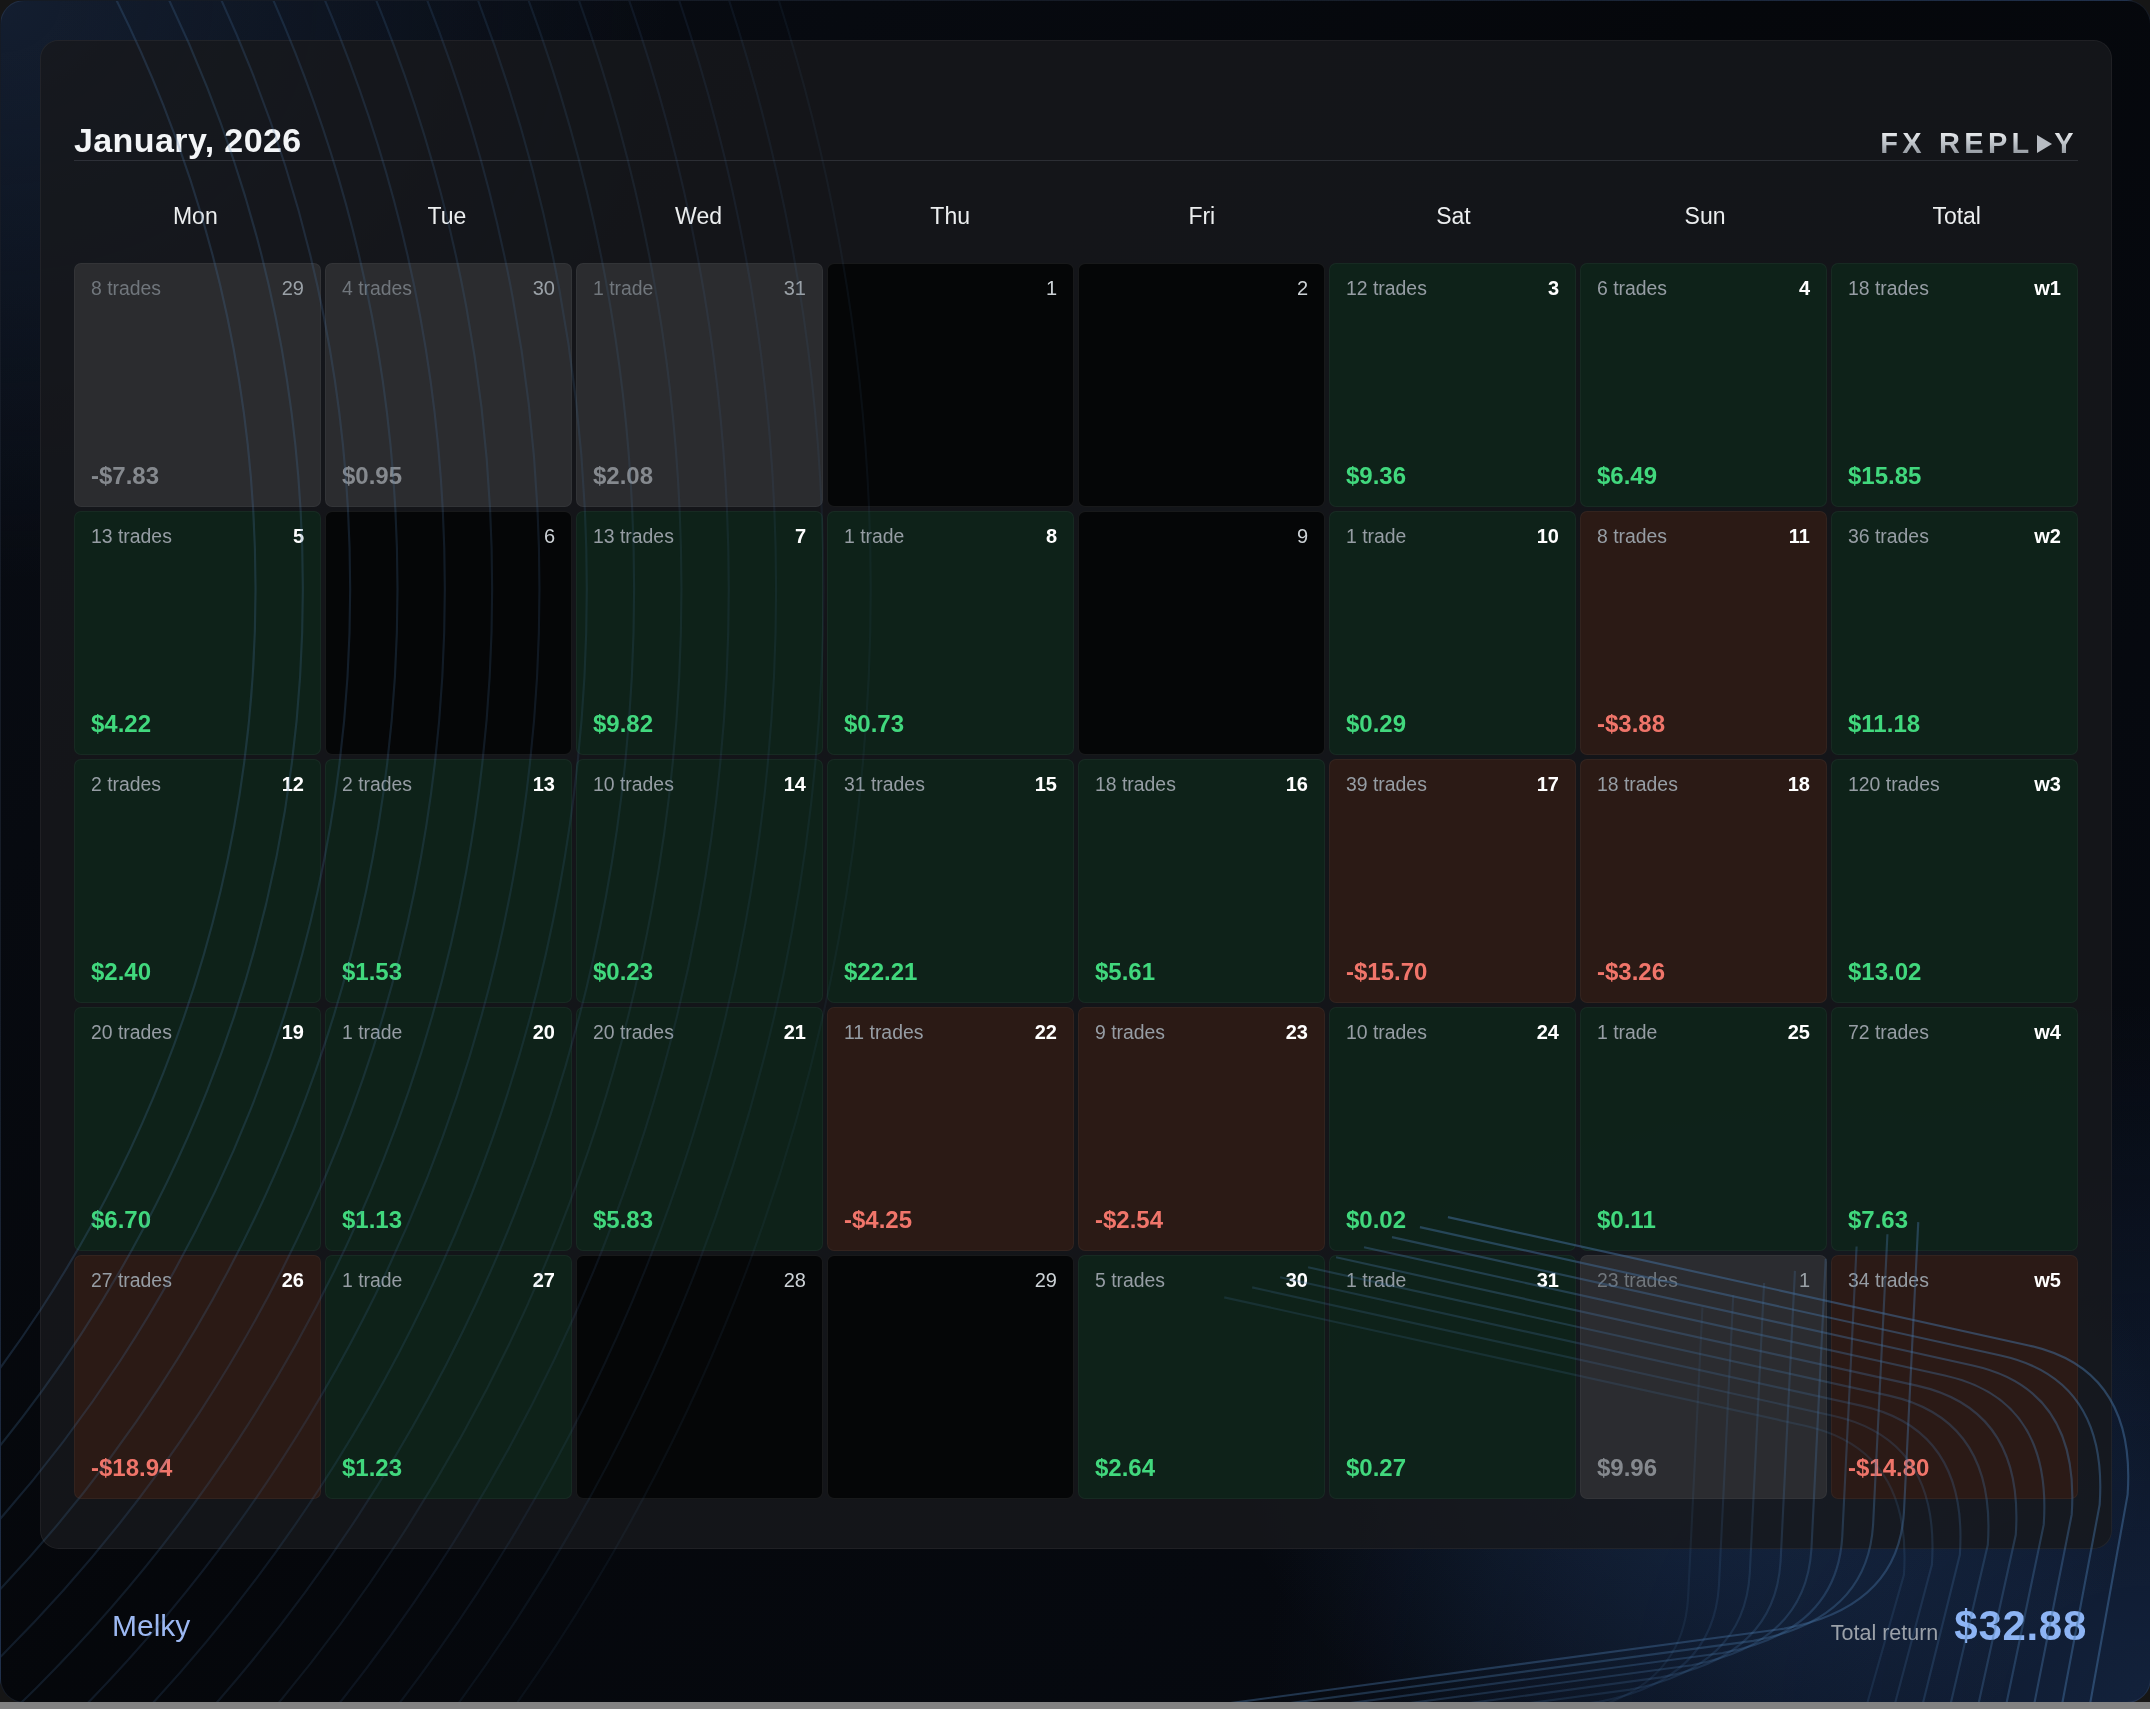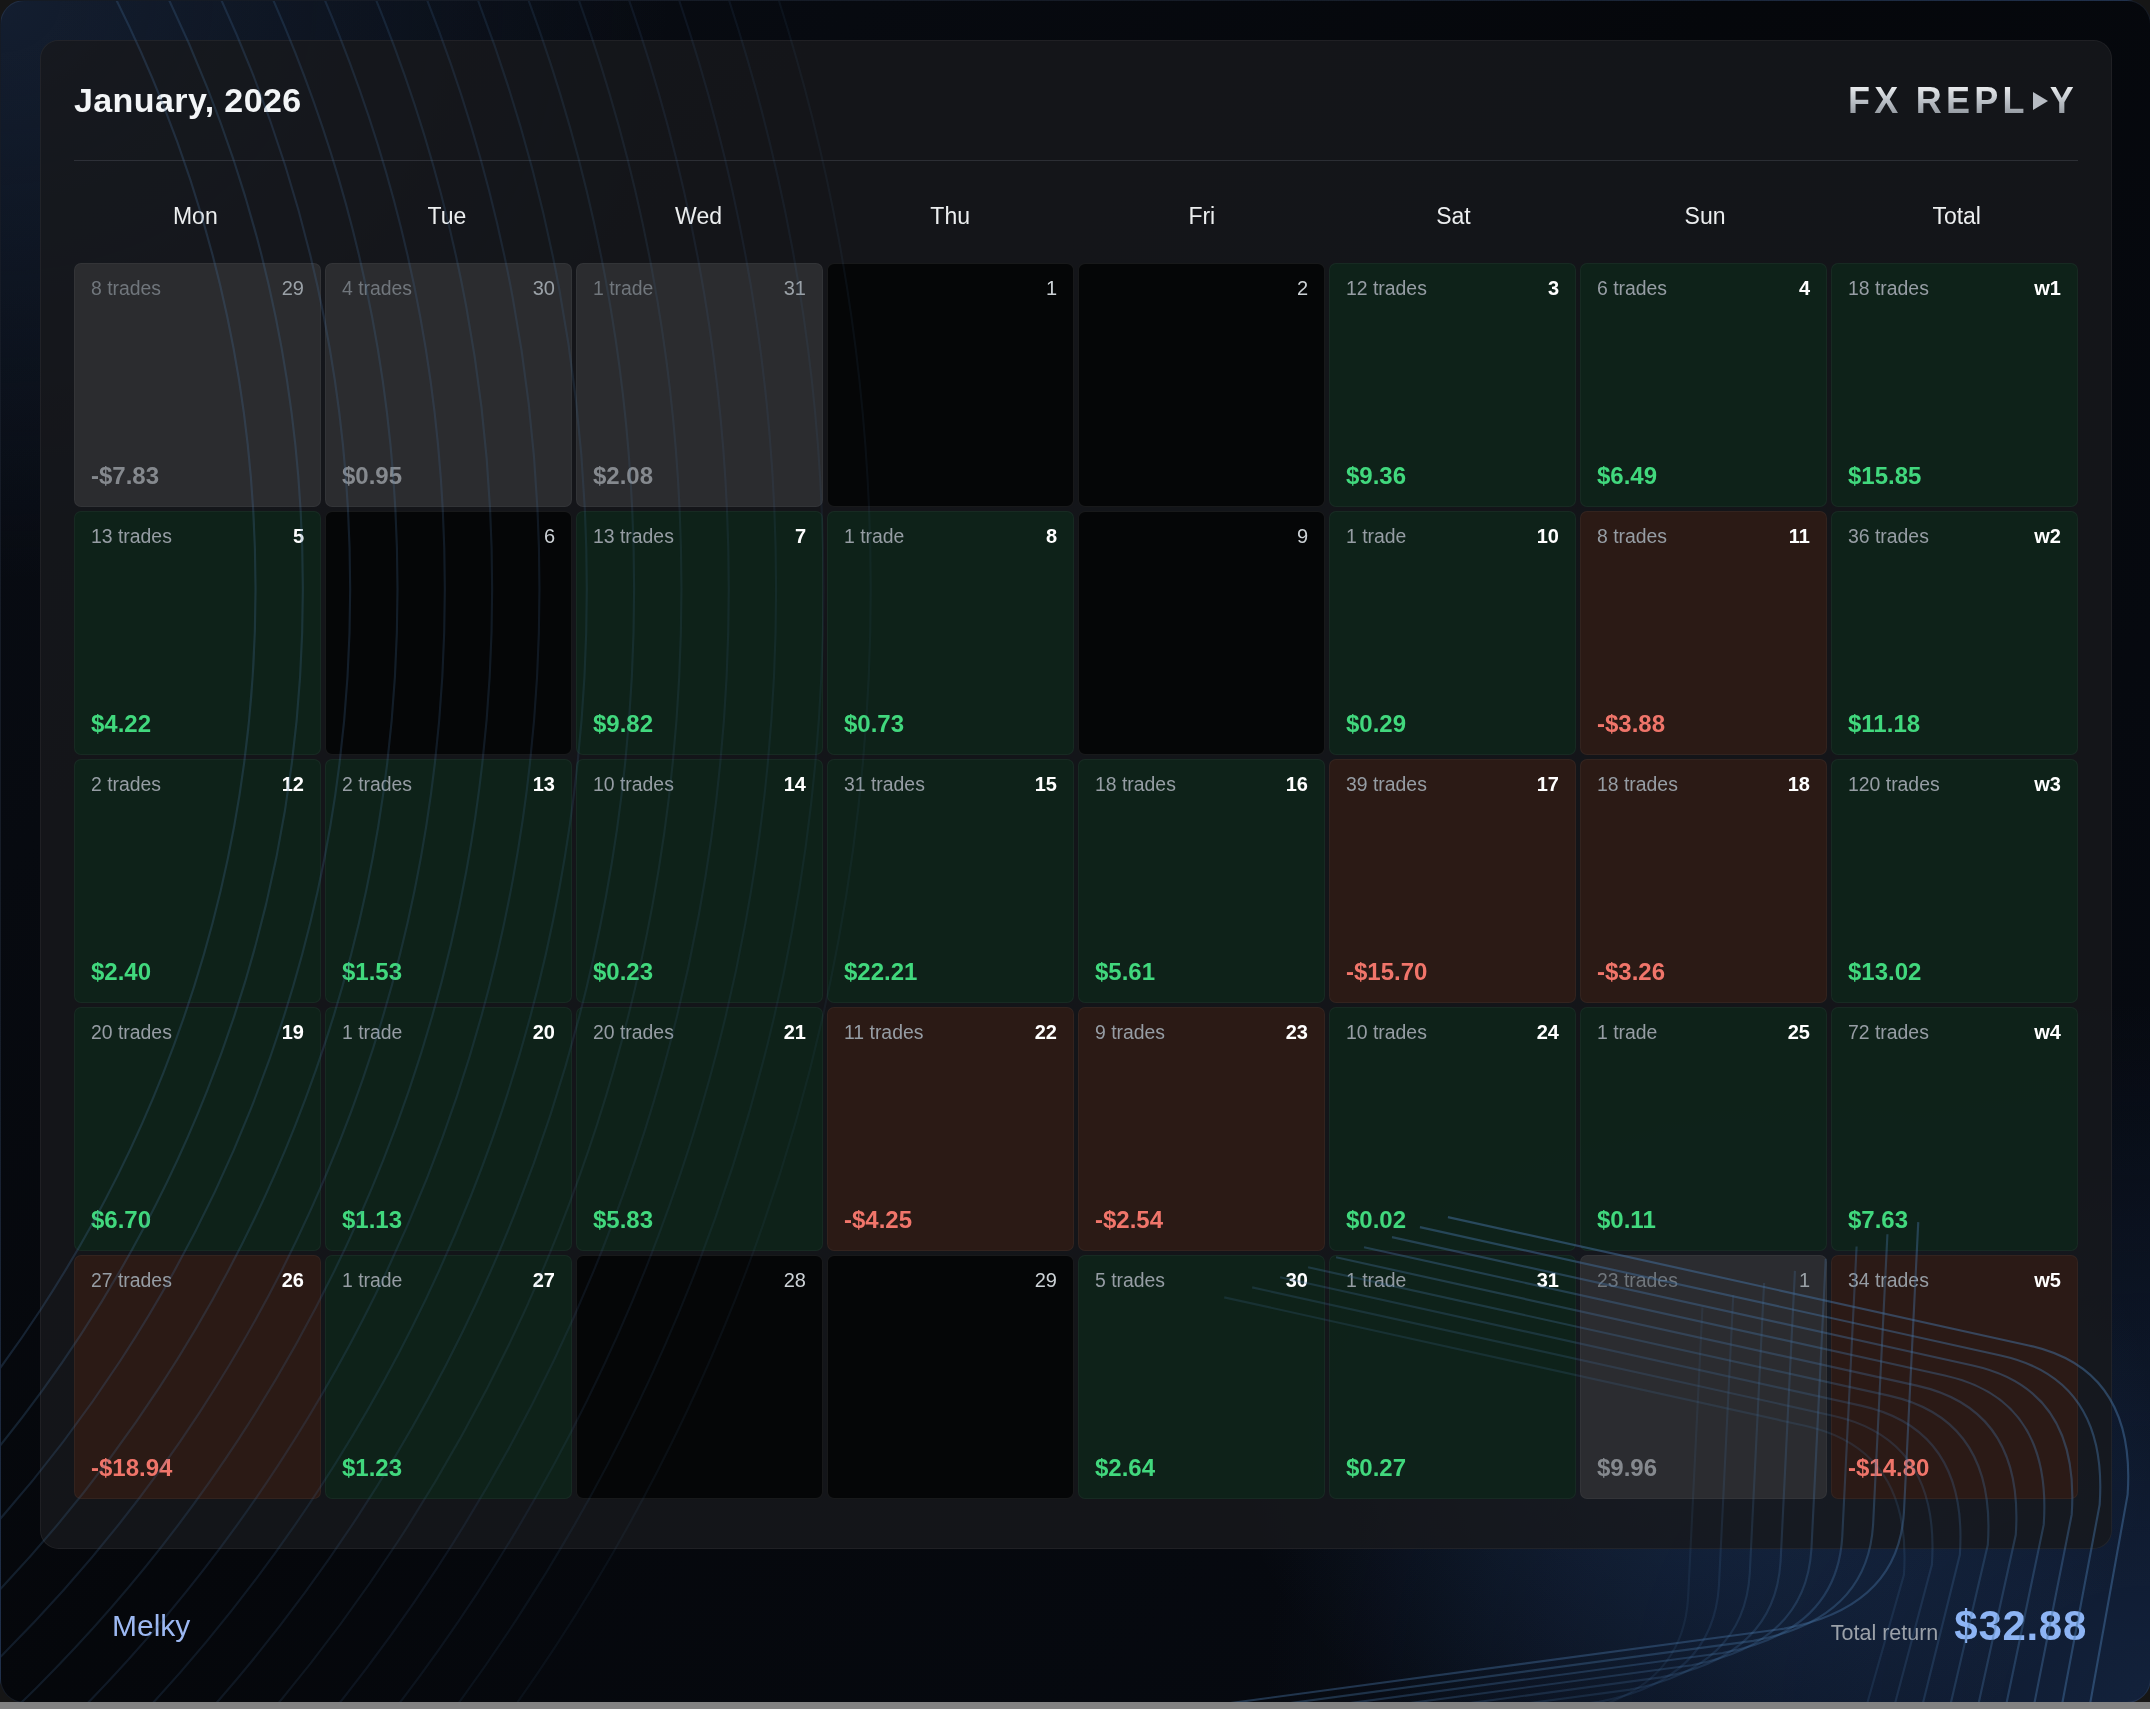--- a/index.html
+++ b/index.html
@@ -24,27 +24,27 @@
   
   .card {
     position: absolute; left: 39px; top: 39px; width: 2072px; height: 1509px;
     z-index: 1;
     background: rgba(23,25,28,0.82);
     border: 0.7px solid rgba(255,255,255,0.05);
     border-radius: 18.6px;
     padding: 0 33px;
   }
   .card-header {
-    height: 120px; display: flex; align-items: center; justify-content: space-between;
+    height: 120px; display: flex; align-items: flex-end; justify-content: space-between;
     border-bottom: 0.7px solid rgba(130,138,148,0.22);
     gap: 33px;
   }
   .page-title { font-size: 34px; font-weight: 700; color: #f3f5f7; letter-spacing: 0.4px; }
 
-  .brand { display: flex; align-items: center; font-size: 36px; font-weight: 700; letter-spacing: 4.3px; }
+  .brand { display: flex; align-items: center; font-size: 29px; font-weight: 700; letter-spacing: 4.3px; }
   .brand .metal {
     background: linear-gradient(180deg, #ffffff 0%, #c2c7cd 45%, #7c828a 100%);
     -webkit-background-clip: text; background-clip: text; color: transparent;
   }
   .brand .gap { width: 13px; }
   .play-tri {
     display: inline-block; width: 0; height: 0; margin: 0 2.2px 0 3.6px;
     border-left: 15px solid #b7bcc3;
     border-top: 9.3px solid transparent;
     border-bottom: 9.3px solid transparent;

